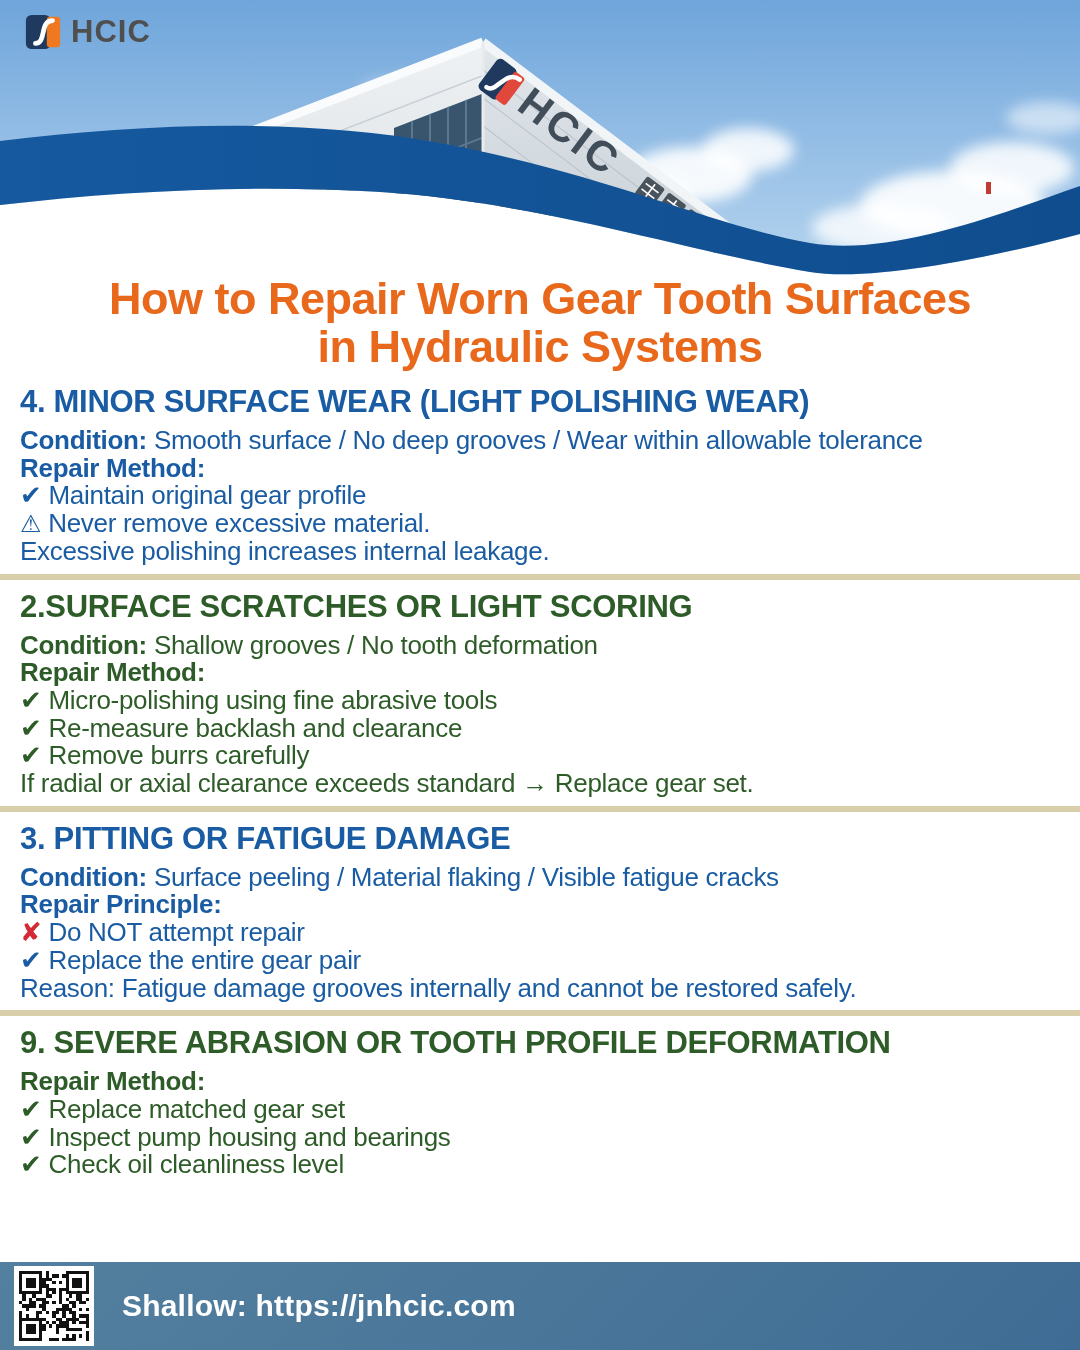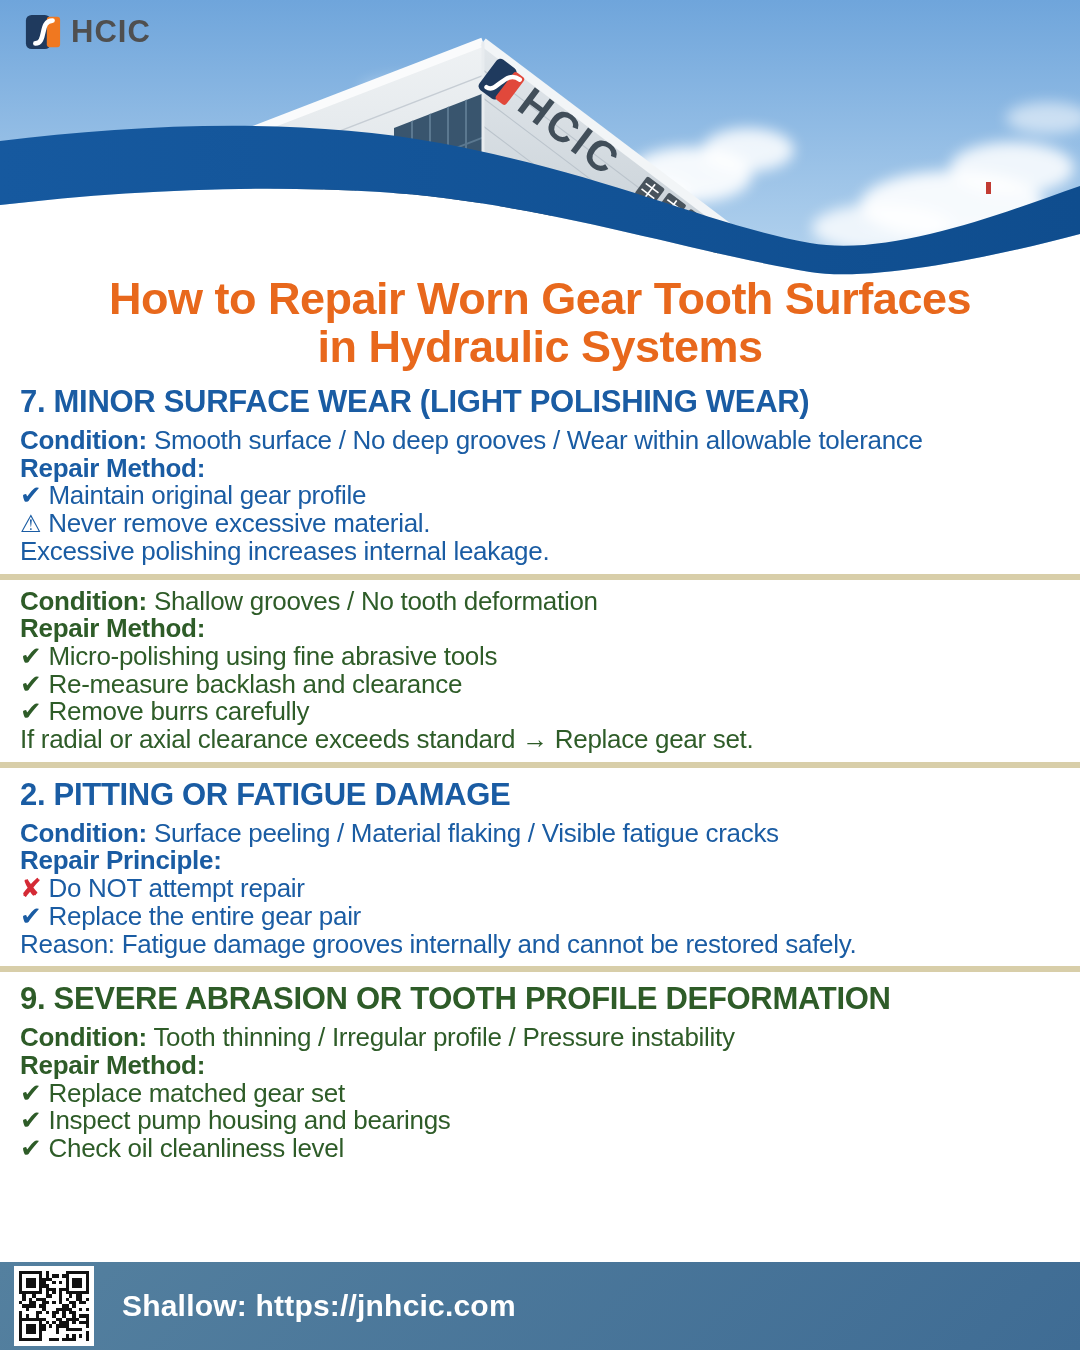--- a/index.html
+++ b/index.html
@@ -179,49 +179,49 @@
     </svg>
   </div>
 
   <div class="title" style="color: rgb(232, 104, 28);">
     <div>How to Repair Worn Gear Tooth Surfaces</div>
     <div>in Hydraulic Systems</div>
   </div>
 
   <div class="sections">
       <section class="section" style="color: rgb(26, 92, 163);">
-        <h2>7. MINOR SURFACE WEAR (LIGHT POLISHING WEAR)</h2>
+        <h2>4. MINOR SURFACE WEAR (LIGHT POLISHING WEAR)</h2>
         <div class="line"><b>Condition:</b> Smooth surface / No deep grooves / Wear within allowable tolerance</div>
         <div class="line"><b>Repair Method:</b></div>
         <div class="line"><span class="ic check">✔</span>Maintain original gear profile</div>
         <div class="line"><span class="ic warning">⚠</span>Never remove excessive material.</div>
         <div class="line">Excessive polishing increases internal leakage.</div>
       </section>
       <div class="divider" style="background: rgb(216, 206, 169);"></div>
       <section class="section" style="color: rgb(46, 92, 40);">
+        <h2>2.SURFACE SCRATCHES OR LIGHT SCORING</h2>
         <div class="line"><b>Condition:</b> Shallow grooves / No tooth deformation</div>
         <div class="line"><b>Repair Method:</b></div>
         <div class="line"><span class="ic check">✔</span>Micro-polishing using fine abrasive tools</div>
         <div class="line"><span class="ic check">✔</span>Re-measure backlash and clearance</div>
         <div class="line"><span class="ic check">✔</span>Remove burrs carefully</div>
         <div class="line">If radial or axial clearance exceeds standard → Replace gear set.</div>
       </section>
       <div class="divider" style="background: rgb(216, 206, 169);"></div>
       <section class="section" style="color: rgb(26, 92, 163);">
-        <h2>2. PITTING OR FATIGUE DAMAGE</h2>
+        <h2>3. PITTING OR FATIGUE DAMAGE</h2>
         <div class="line"><b>Condition:</b> Surface peeling / Material flaking / Visible fatigue cracks</div>
         <div class="line"><b>Repair Principle:</b></div>
         <div class="line"><span class="ic cross" style="color: rgb(212, 42, 53);">✘</span>Do NOT attempt repair</div>
         <div class="line"><span class="ic check">✔</span>Replace the entire gear pair</div>
         <div class="line">Reason: Fatigue damage grooves internally and cannot be restored safely.</div>
       </section>
       <div class="divider" style="background: rgb(216, 206, 169);"></div>
       <section class="section" style="color: rgb(46, 92, 40);">
         <h2>9. SEVERE ABRASION OR TOOTH PROFILE DEFORMATION</h2>
-        <div class="line"><b>Condition:</b> Tooth thinning / Irregular profile / Pressure instability</div>
         <div class="line"><b>Repair Method:</b></div>
         <div class="line"><span class="ic check">✔</span>Replace matched gear set</div>
         <div class="line"><span class="ic check">✔</span>Inspect pump housing and bearings</div>
         <div class="line"><span class="ic check">✔</span>Check oil cleanliness level</div>
       </section>
     </div>
 
   <div class="footer" style="background: linear-gradient(135deg, rgb(84, 128, 159), rgb(63, 108, 148));">
     <div class="qr">
         <i style="grid-area: 1 / 1;"></i>

